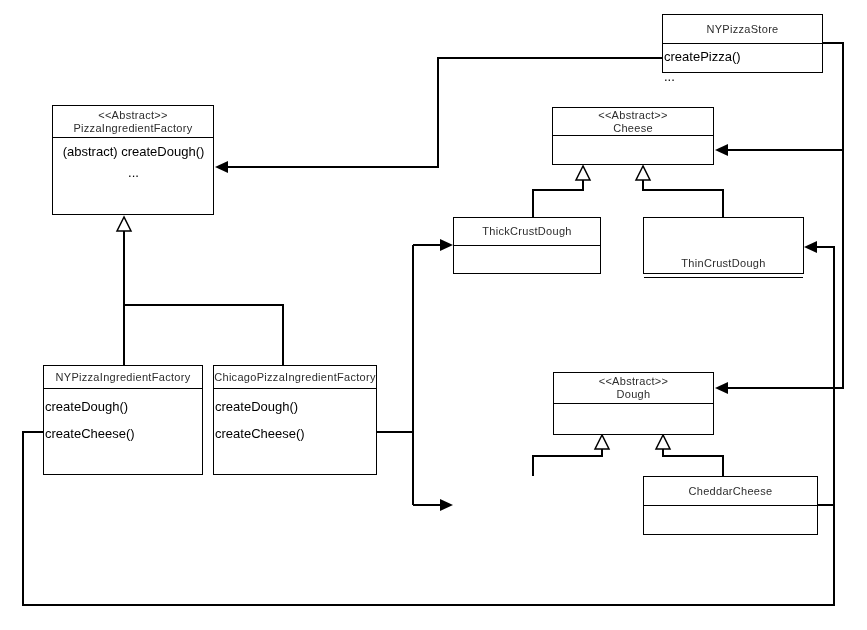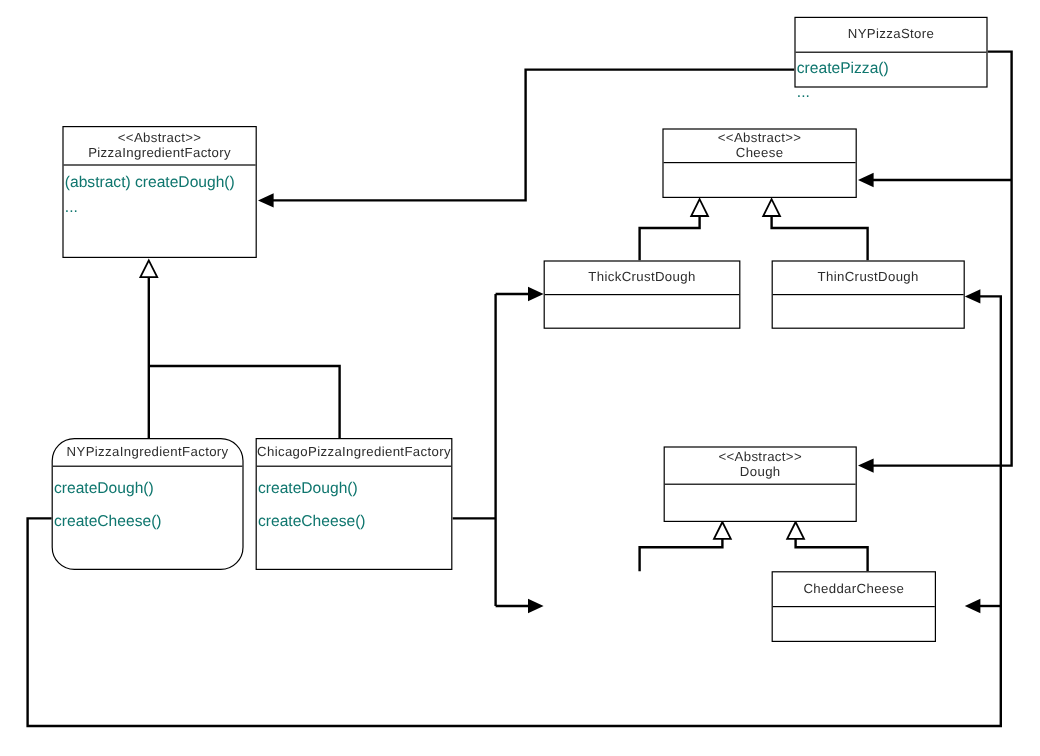--- a/index.html
+++ b/index.html
@@ -22,53 +22,53 @@
     border-bottom:1px solid #000000;
     display:flex;flex-direction:column;justify-content:center;
     text-align:center;
     font-size:11px;line-height:13px;
     color:#2d2d2d;letter-spacing:0.3px;
     box-sizing:border-box;
   }
   .uml-body{
     text-align:left;
     font-size:13px;
-    color:#0f766e;
+    color:#000000;
     padding-left:1px;
     overflow:visible;
   }
   .m{white-space:nowrap;}
   
   #b-store            {left:662px;top:14px;width:161px;height:59px;}
   #b-store .uml-title {height:29px;}
   #b-store .m         {line-height:20px;padding-top:0px;}
   #b-store .uml-body  {padding-top:3px;}
   #b-pif              {left:52px;top:105px;width:162px;height:110px;}
   #b-pif .uml-title   {height:32px;}
-  #b-pif .m           {line-height:21px;}
+  #b-pif .m           {line-height:21px;text-align:center;}
   #b-pif .uml-body    {padding-top:3px;}
   #b-dough            {left:552px;top:107px;width:162px;height:58px;}
   #b-dough .uml-title {height:28px;}
-  #b-thick            {left:453px;top:217px;width:164px;height:57px;}
+  #b-thick            {left:453px;top:217px;width:148px;height:57px;}
   #b-thick .uml-title {height:28px;}
   #b-thin             {left:643px;top:217px;width:161px;height:57px;}
-  #b-thin .uml-title  {height:28px;}
-  #b-nyf              {left:43px;top:365px;width:160px;height:110px;border-radius:19px;}
+  #b-thin .uml-title  {height:28px;margin-top:32px;}
+  #b-nyf              {left:43px;top:365px;width:160px;height:110px;}
   #b-nyf .uml-title   {height:23px;}
   #b-nyf .m           {line-height:27px;}
   #b-nyf .uml-body    {padding-top:4px;}
   #b-chif             {left:213px;top:365px;width:164px;height:110px;}
   #b-chif .uml-title  {height:23px;text-align:center;}
   #b-chif .m          {line-height:27px;}
   #b-chif .uml-body   {padding-top:4px;}
   #b-cheese           {left:553px;top:372px;width:161px;height:63px;}
   #b-cheese .uml-title{height:31px;}
   #b-moz              {left:453px;top:476px;width:160px;height:59px;}
   #b-moz .uml-title   {height:29px;}
-  #b-ched             {left:643px;top:476px;width:137px;height:59px;}
+  #b-ched             {left:643px;top:476px;width:175px;height:59px;}
   #b-ched .uml-title  {height:29px;}
   .edge{stroke:#000000;stroke-width:2;fill:none;}
   .arrowhead{fill:#000000;stroke:none;}
   .tri{fill:#ffffff;stroke:#000000;stroke-width:1.5;}
 </style>
 </head>
 <body>
 
 <div id="canvas">
 

